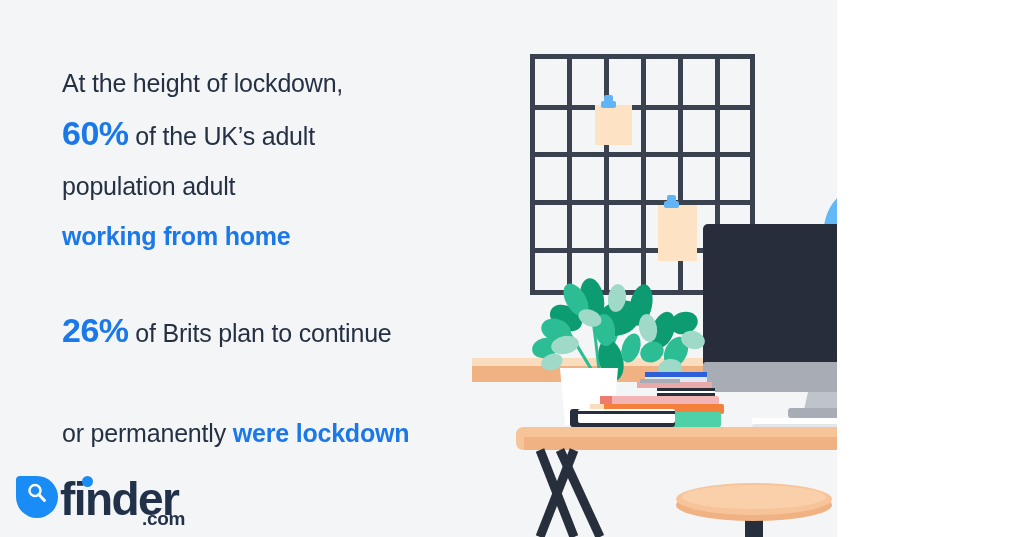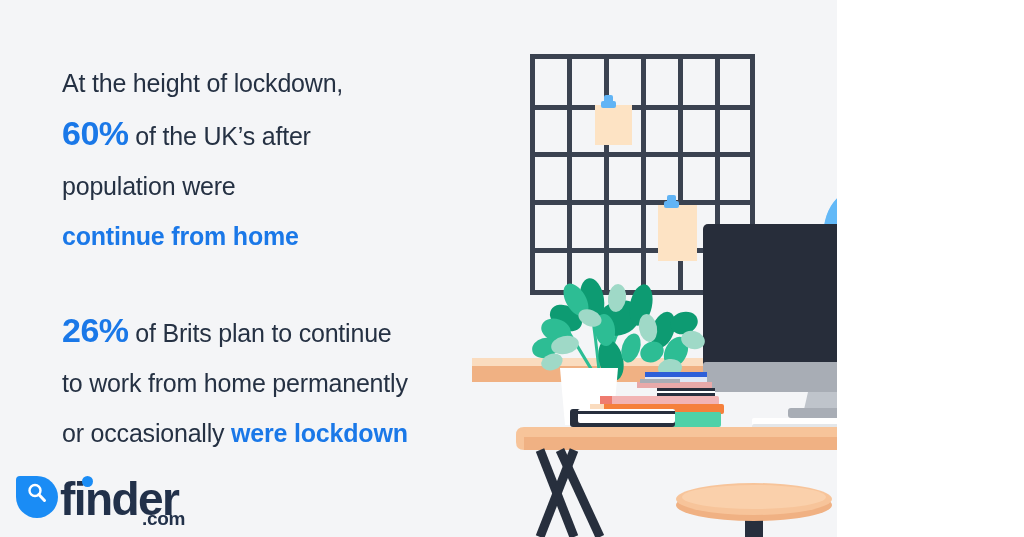--- a/index.html
+++ b/index.html
@@ -254,29 +254,29 @@
       <ellipse cx="754" cy="499" rx="78" ry="16" fill="#f7c49a"></ellipse>
       <ellipse cx="754" cy="497" rx="72" ry="12" fill="#fad0ab"></ellipse>
     </g>
 
   </svg>
 
   <div id="copy">
 
     <div class="para">
       <span>At the height of lockdown,</span><br>
-      <span class="hl big">60%</span><span> of the UK’s after</span><br>
-      <span>population were</span><br>
-      <span class="hl">continue from home</span>
+      <span class="hl big">60%</span><span> of the UK’s adult</span><br>
+      <span>population adult</span><br>
+      <span class="hl">working from home</span>
     </div>
 
     <div class="para second">
       <span class="hl big">26%</span><span> of Brits plan to continue</span><br>
-      <span>to work from home permanently</span><br>
-      <span>or occasionally </span><span class="hl">were lockdown</span>
+      <br>
+      <span>or permanently </span><span class="hl">were lockdown</span>
     </div>
 
   </div>
 
   <div id="logo">
     <div id="logo-mark"></div>
     <svg id="logo-glass" viewBox="0 0 22 22">
       <circle cx="9" cy="8.5" r="5.5" fill="none" stroke="#ffffff" stroke-width="2.4"></circle>
       <line x1="12.8" y1="12.5" x2="18.5" y2="18.5" stroke="#ffffff" stroke-width="3" stroke-linecap="round"></line>
     </svg>

